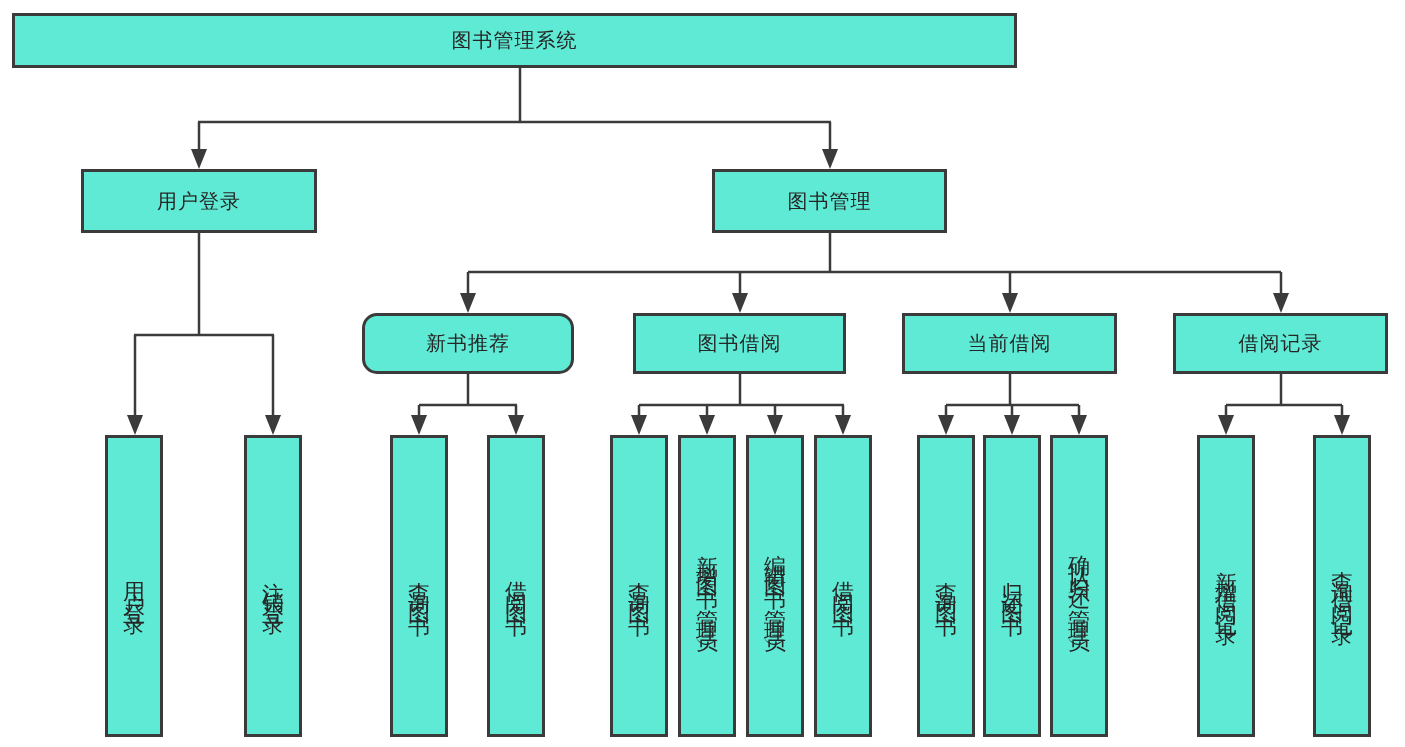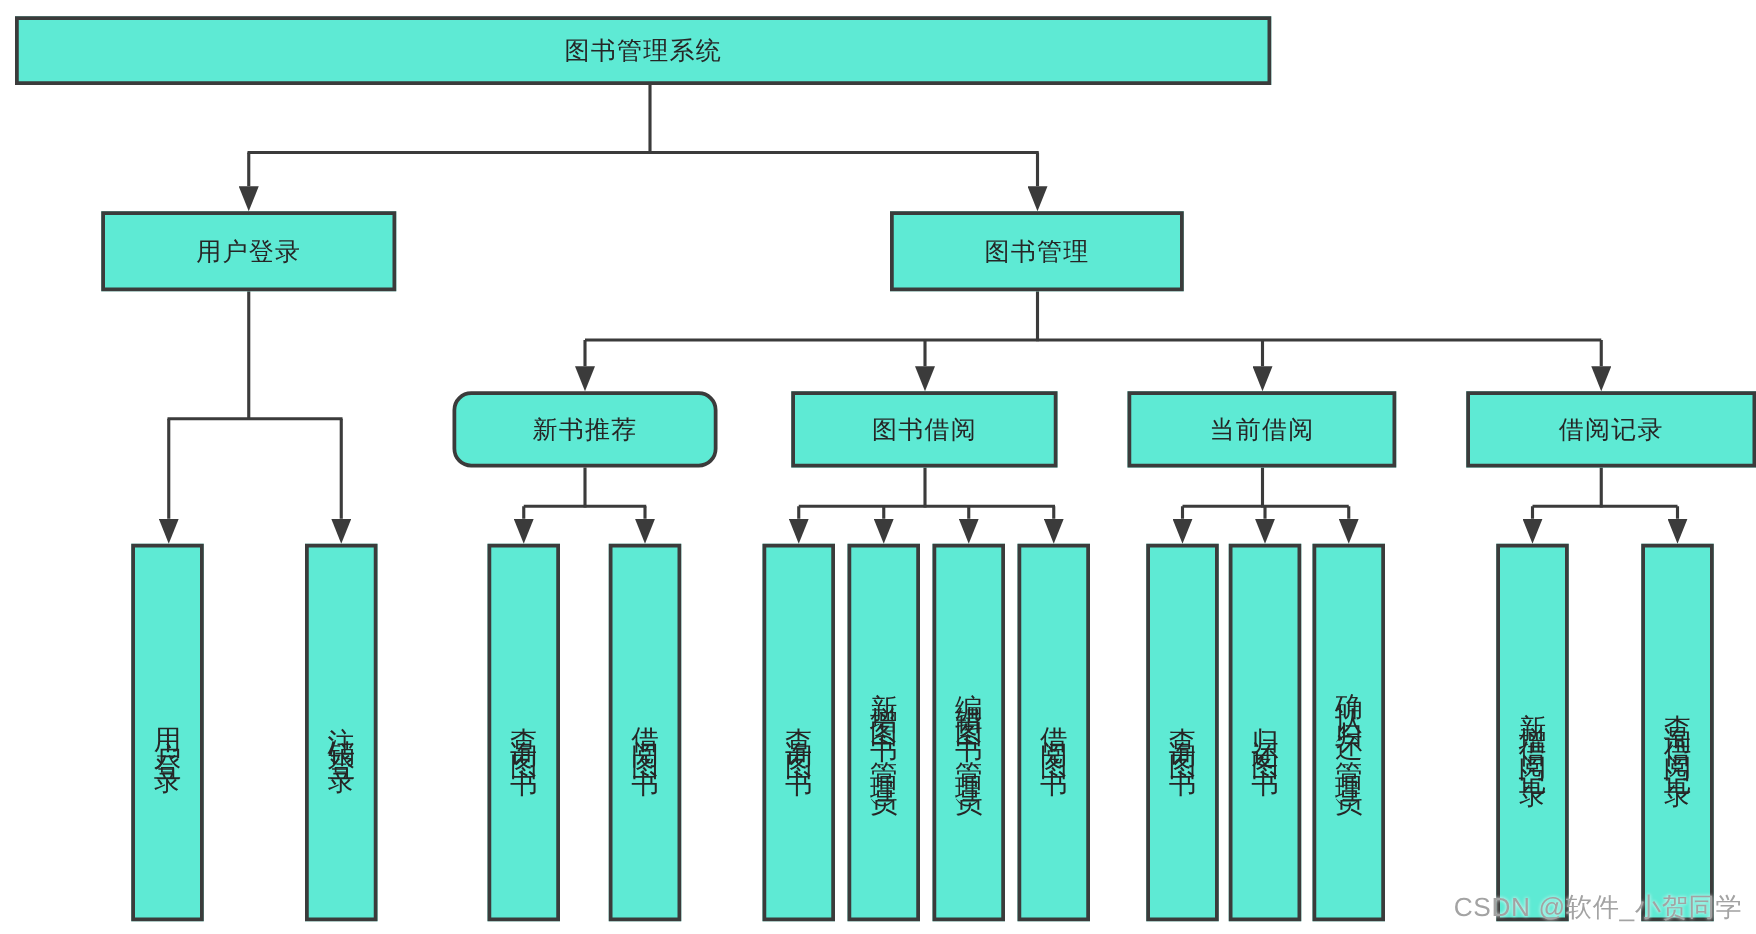--- a/index.html
+++ b/index.html
@@ -126,21 +126,21 @@
 
   <div class="nbox hbox lvl3" style="left:362px;width:212px;border-radius:15px;">
     <span>新书推荐</span>
   </div>
   <div class="nbox hbox lvl3" style="left:902px;width:215px;">
     <span>当前借阅</span>
   </div>
   <div class="nbox hbox lvl3" style="left:633px;width:213px;">
     <span>图书借阅</span>
   </div>
-  <div class="nbox hbox lvl3" style="left:1173px;width:232px;">
+  <div class="nbox hbox lvl3" style="left:1173px;width:215px;">
     <span>借阅记录</span>
   </div>
 
   <div class="nbox leaf" style="left:105px;">
     <span class="vtext">用户登录</span>
   </div>
   <div class="nbox leaf" style="left:244px;">
     <span class="vtext">注销登录</span>
   </div>
 
@@ -174,15 +174,14 @@
     <span class="vtext">确认归还（管理员）</span>
   </div>
 
   <div class="nbox leaf" style="left:1197px;">
     <span class="vtext">新增借阅记录</span>
   </div>
   <div class="nbox leaf" style="left:1313px;">
     <span class="vtext">查询借阅记录</span>
   </div>
 
-  <div class="watermark">CSDN @软件_小贺同学</div>
 
 </div>
 
 </body></html>

